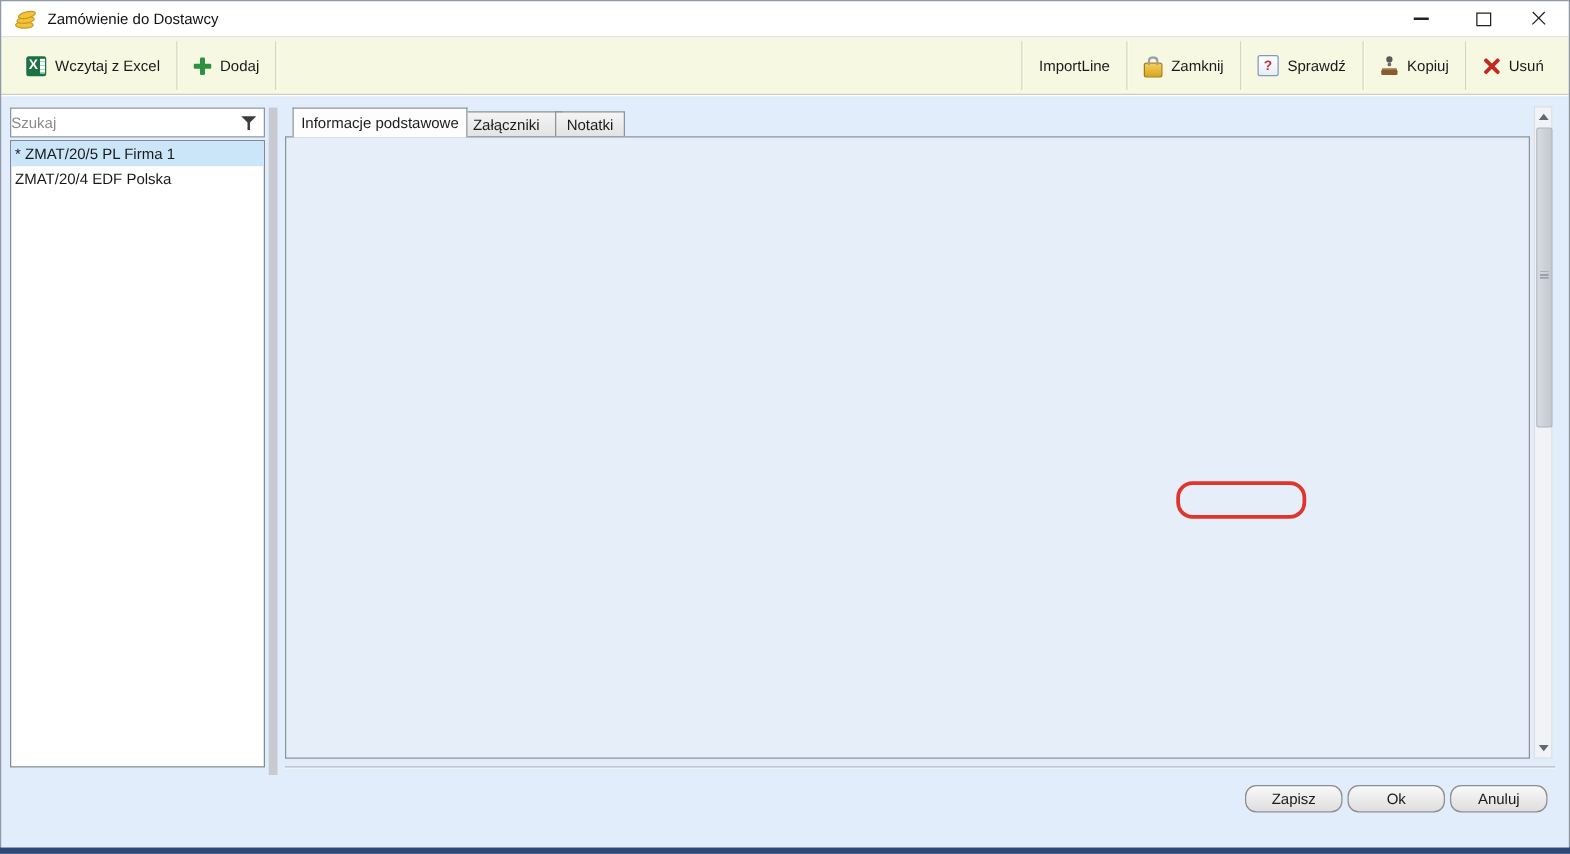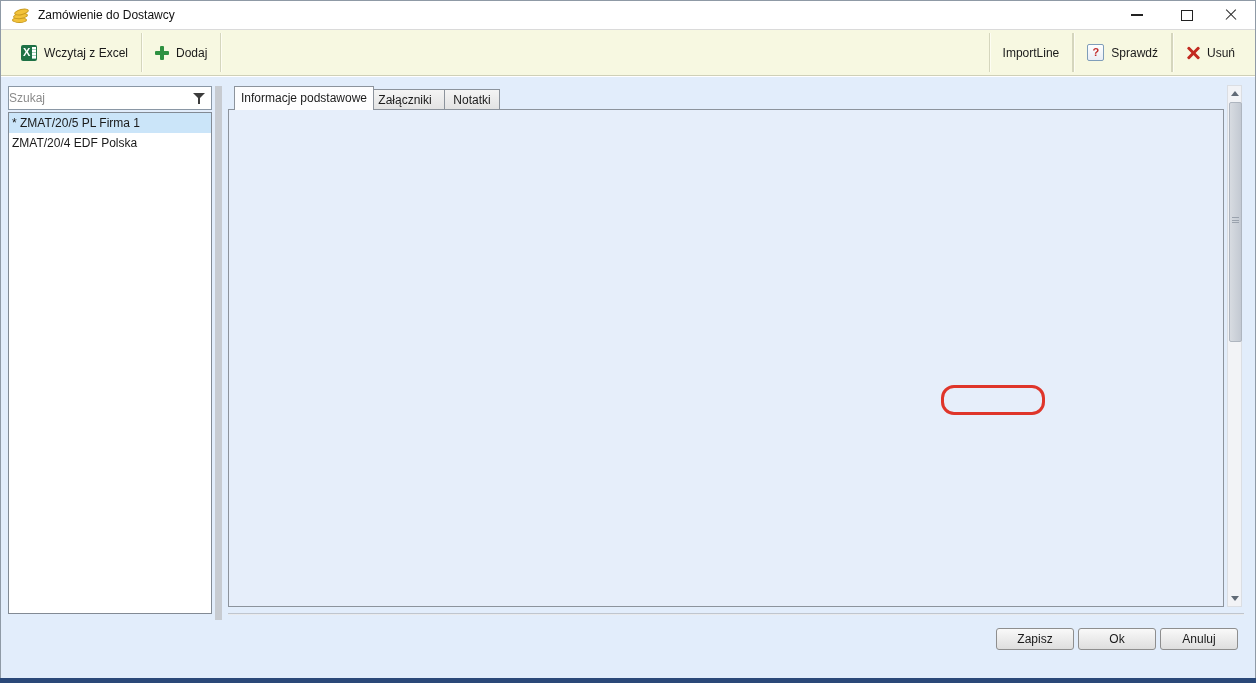--- a/index.html
+++ b/index.html
@@ -80,21 +80,21 @@
   .pencil{position:absolute;left:8px;top:3px;width:3px;height:12px;background:#2f6fc0;transform:rotate(40deg);border-radius:1px;}
   .pencil::after{content:"";position:absolute;left:0;bottom:-3px;width:0;height:0;border-left:1.5px solid transparent;border-right:1.5px solid transparent;border-top:3px solid #1c4c8c;}
   .txtarea{left:237px;top:267px;width:972px;height:51px;background:#fff;border:1px solid #9aa2ab;}
   
   .sb-up,.sb-dn{position:absolute;width:0;height:0;border-left:4px solid transparent;border-right:4px solid transparent;}
   .sb-up{border-bottom:5px solid #606a76;}
   .sb-dn{border-top:5px solid #606a76;}
   .sb-track{background:#f2f3f6;border:1px solid #dbdee3;}
   .sb-thumb{background:linear-gradient(90deg,#d7dbe1,#c3c9d2);border:1px solid #aeb5bf;border-radius:2px;}
   
-  .btn{position:absolute;background:linear-gradient(#f9f9f9,#dedede);border:1px solid #8e8e8e;border-radius:3px;display:flex;align-items:center;justify-content:center;gap:6px;box-sizing:border-box;cursor:default;}
+  .btn{position:absolute;background:linear-gradient(#f9f9f9,#dedede);border:1px solid #8e8e8e;border-radius:9px;display:flex;align-items:center;justify-content:center;gap:6px;box-sizing:border-box;cursor:default;}
   
   .ic-gears{width:17px;height:16px;position:relative;}
   .ic-gears::before{content:"";position:absolute;left:0;top:1px;width:7px;height:7px;border-radius:50%;border:2px dotted #8d8d8d;background:#c9c9c9;}
   .ic-gears::after{content:"";position:absolute;left:6px;top:6px;width:0;height:0;border-top:5px solid transparent;border-bottom:5px solid transparent;border-left:9px solid #54ad2a;}
   .ic-printwarn{width:15px;height:15px;position:relative;}
   .ic-printwarn::before{content:"";position:absolute;left:0;top:2px;width:10px;height:9px;background:linear-gradient(#7f9ec4,#41669a);border-radius:1px;}
   .ic-printwarn::after{content:"";position:absolute;right:1px;top:0;width:3px;height:10px;background:#c42020;box-shadow:0 12px 0 -9px #c42020;}
   .ic-printer{width:17px;height:14px;position:relative;}
   .ic-printer::before{content:"";position:absolute;left:3px;top:0;width:10px;height:5px;background:#fff;border:1px solid #7c8894;}
   .ic-printer::after{content:"";position:absolute;left:0;top:5px;width:16px;height:7px;background:linear-gradient(#cfe2cf,#88a888);border:1px solid #6d7d6d;border-radius:1px;}
@@ -173,26 +173,34 @@
     <span>Dodaj</span>
   </div>
   <div class="tb-div"></div>
 </div>
 <div class="tb-group" style="right:8px;top:30px;">
   <div class="tb-div"></div>
   <div class="tb-btn">
     <span>ImportLine</span>
   </div>
   <div class="tb-div"></div>
+  <div class="tb-btn">
+    <span class="ic-lock"></span>
+    <span>Zamknij</span>
+  </div>
   <div class="tb-div"></div>
   <div class="tb-btn">
     <span class="ic-help"></span>
     <span>Sprawdź</span>
   </div>
   <div class="tb-div"></div>
+  <div class="tb-btn">
+    <span class="ic-stamp"></span>
+    <span>Kopiuj</span>
+  </div>
   <div class="tb-div"></div>
   <div class="tb-btn">
     <span class="ic-xred"></span>
     <span>Usuń</span>
   </div>
 </div>
 
 <div class="abs mainbg"></div>
 
 <div class="abs searchbox">

